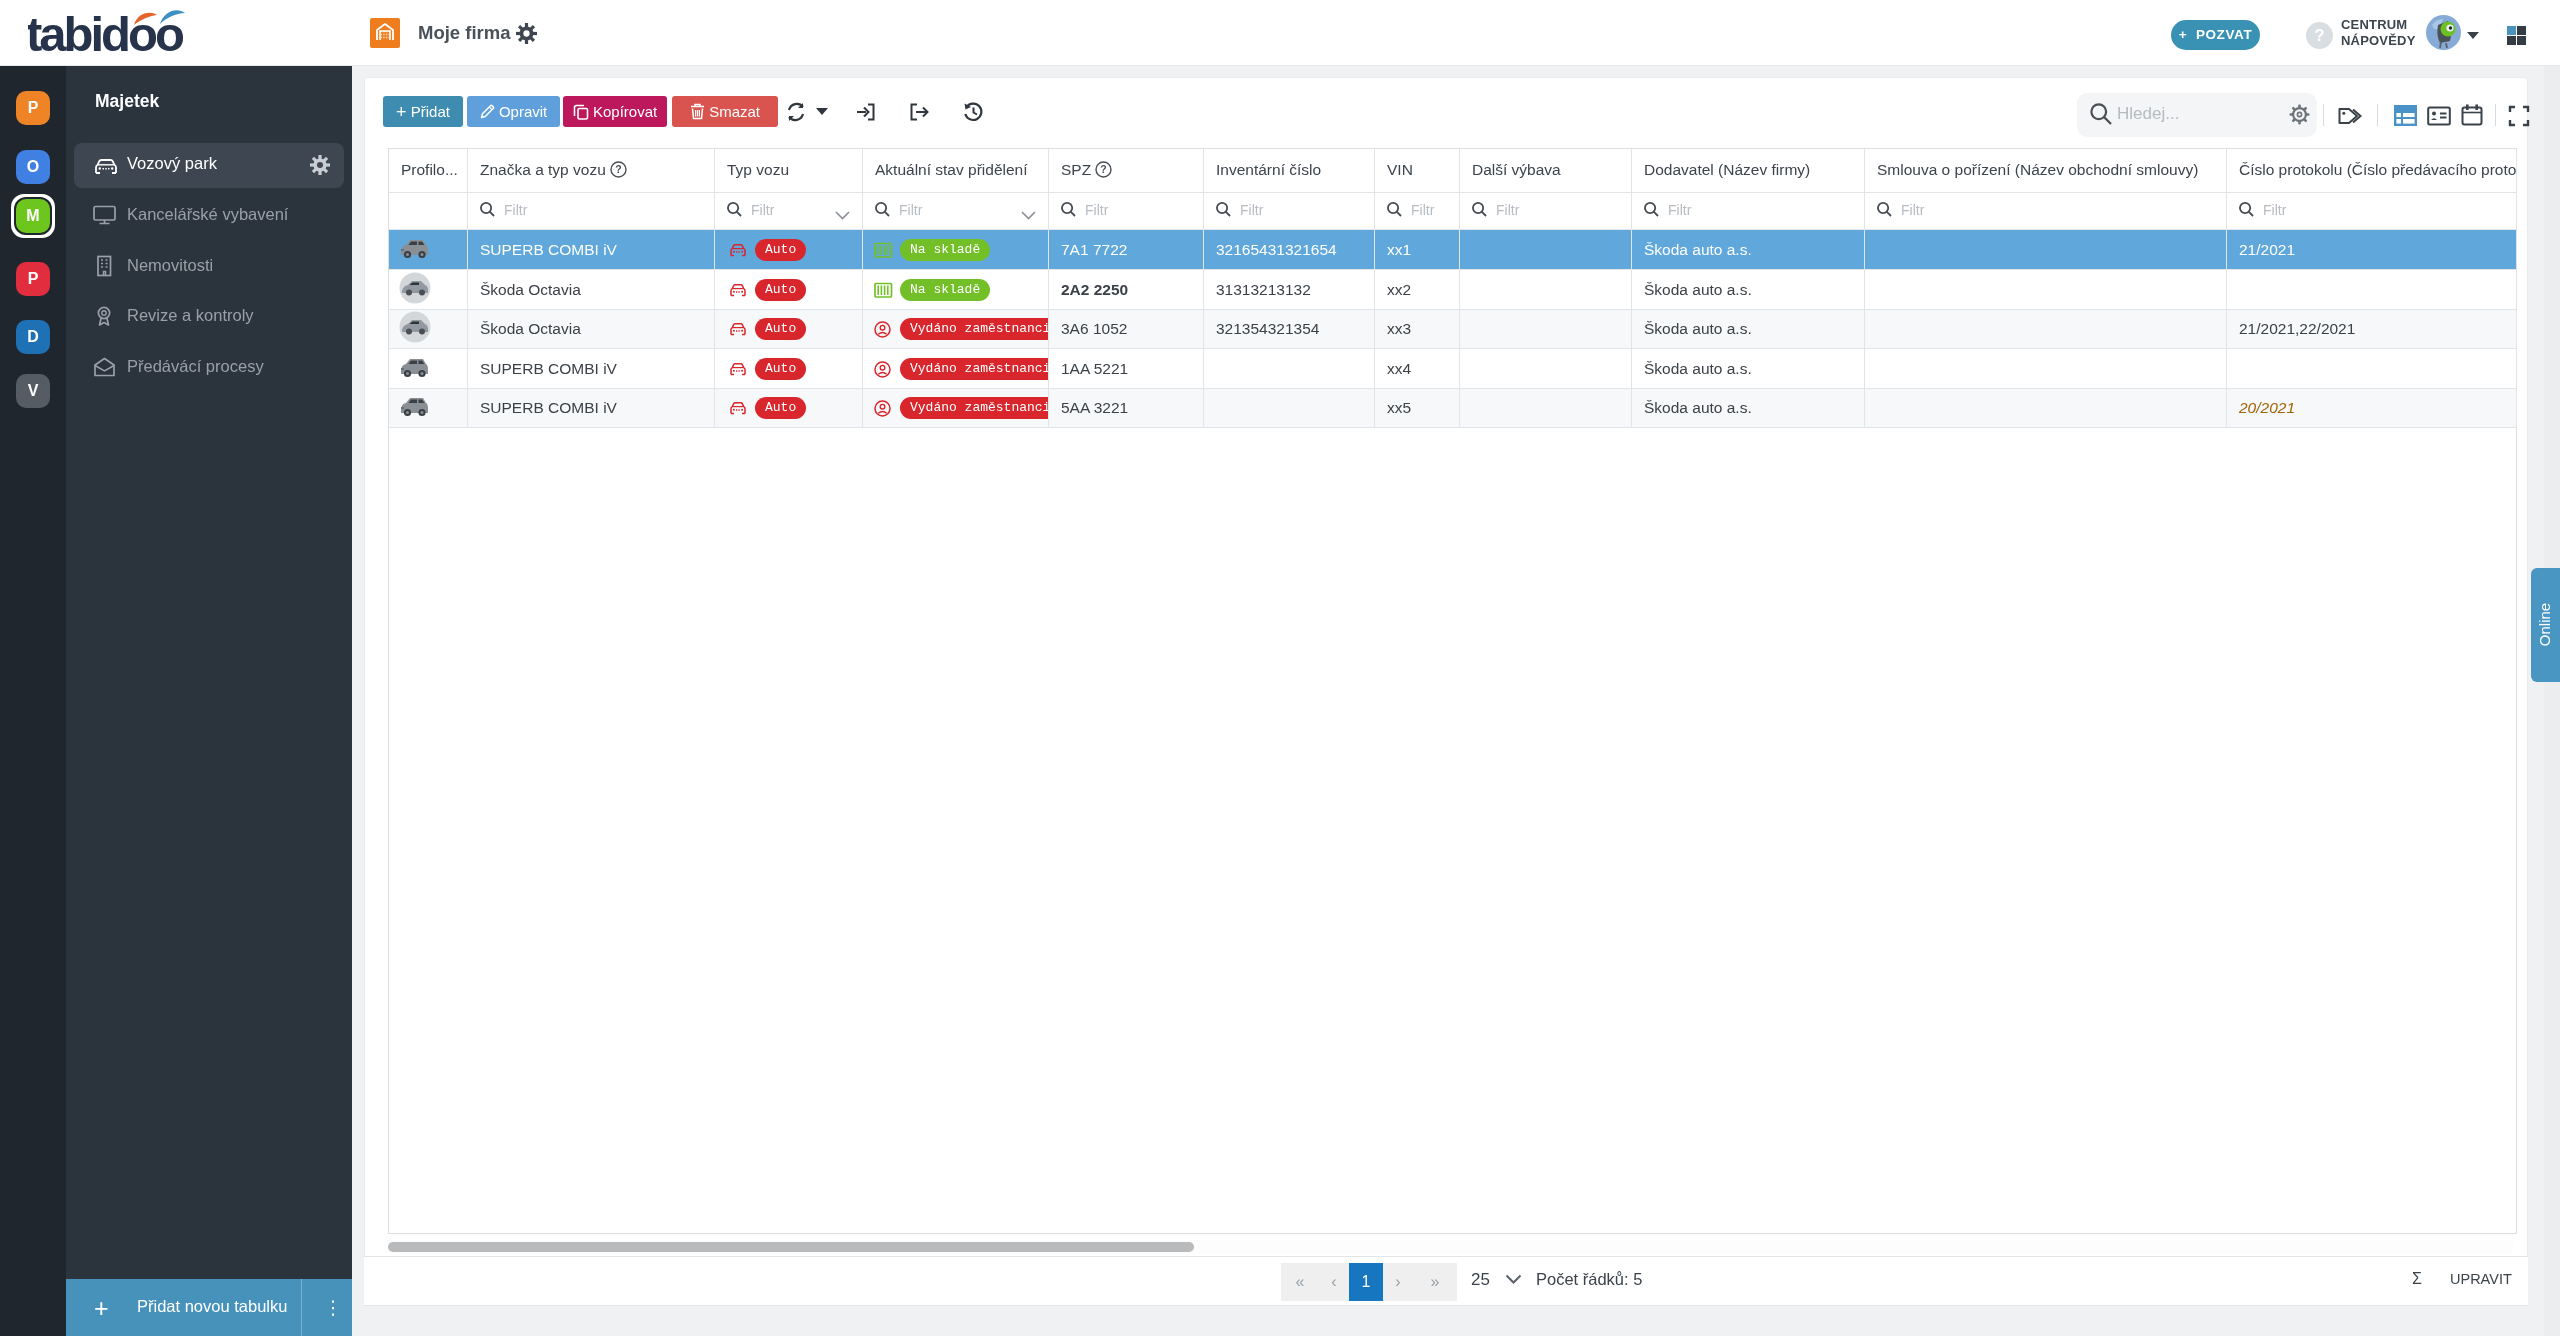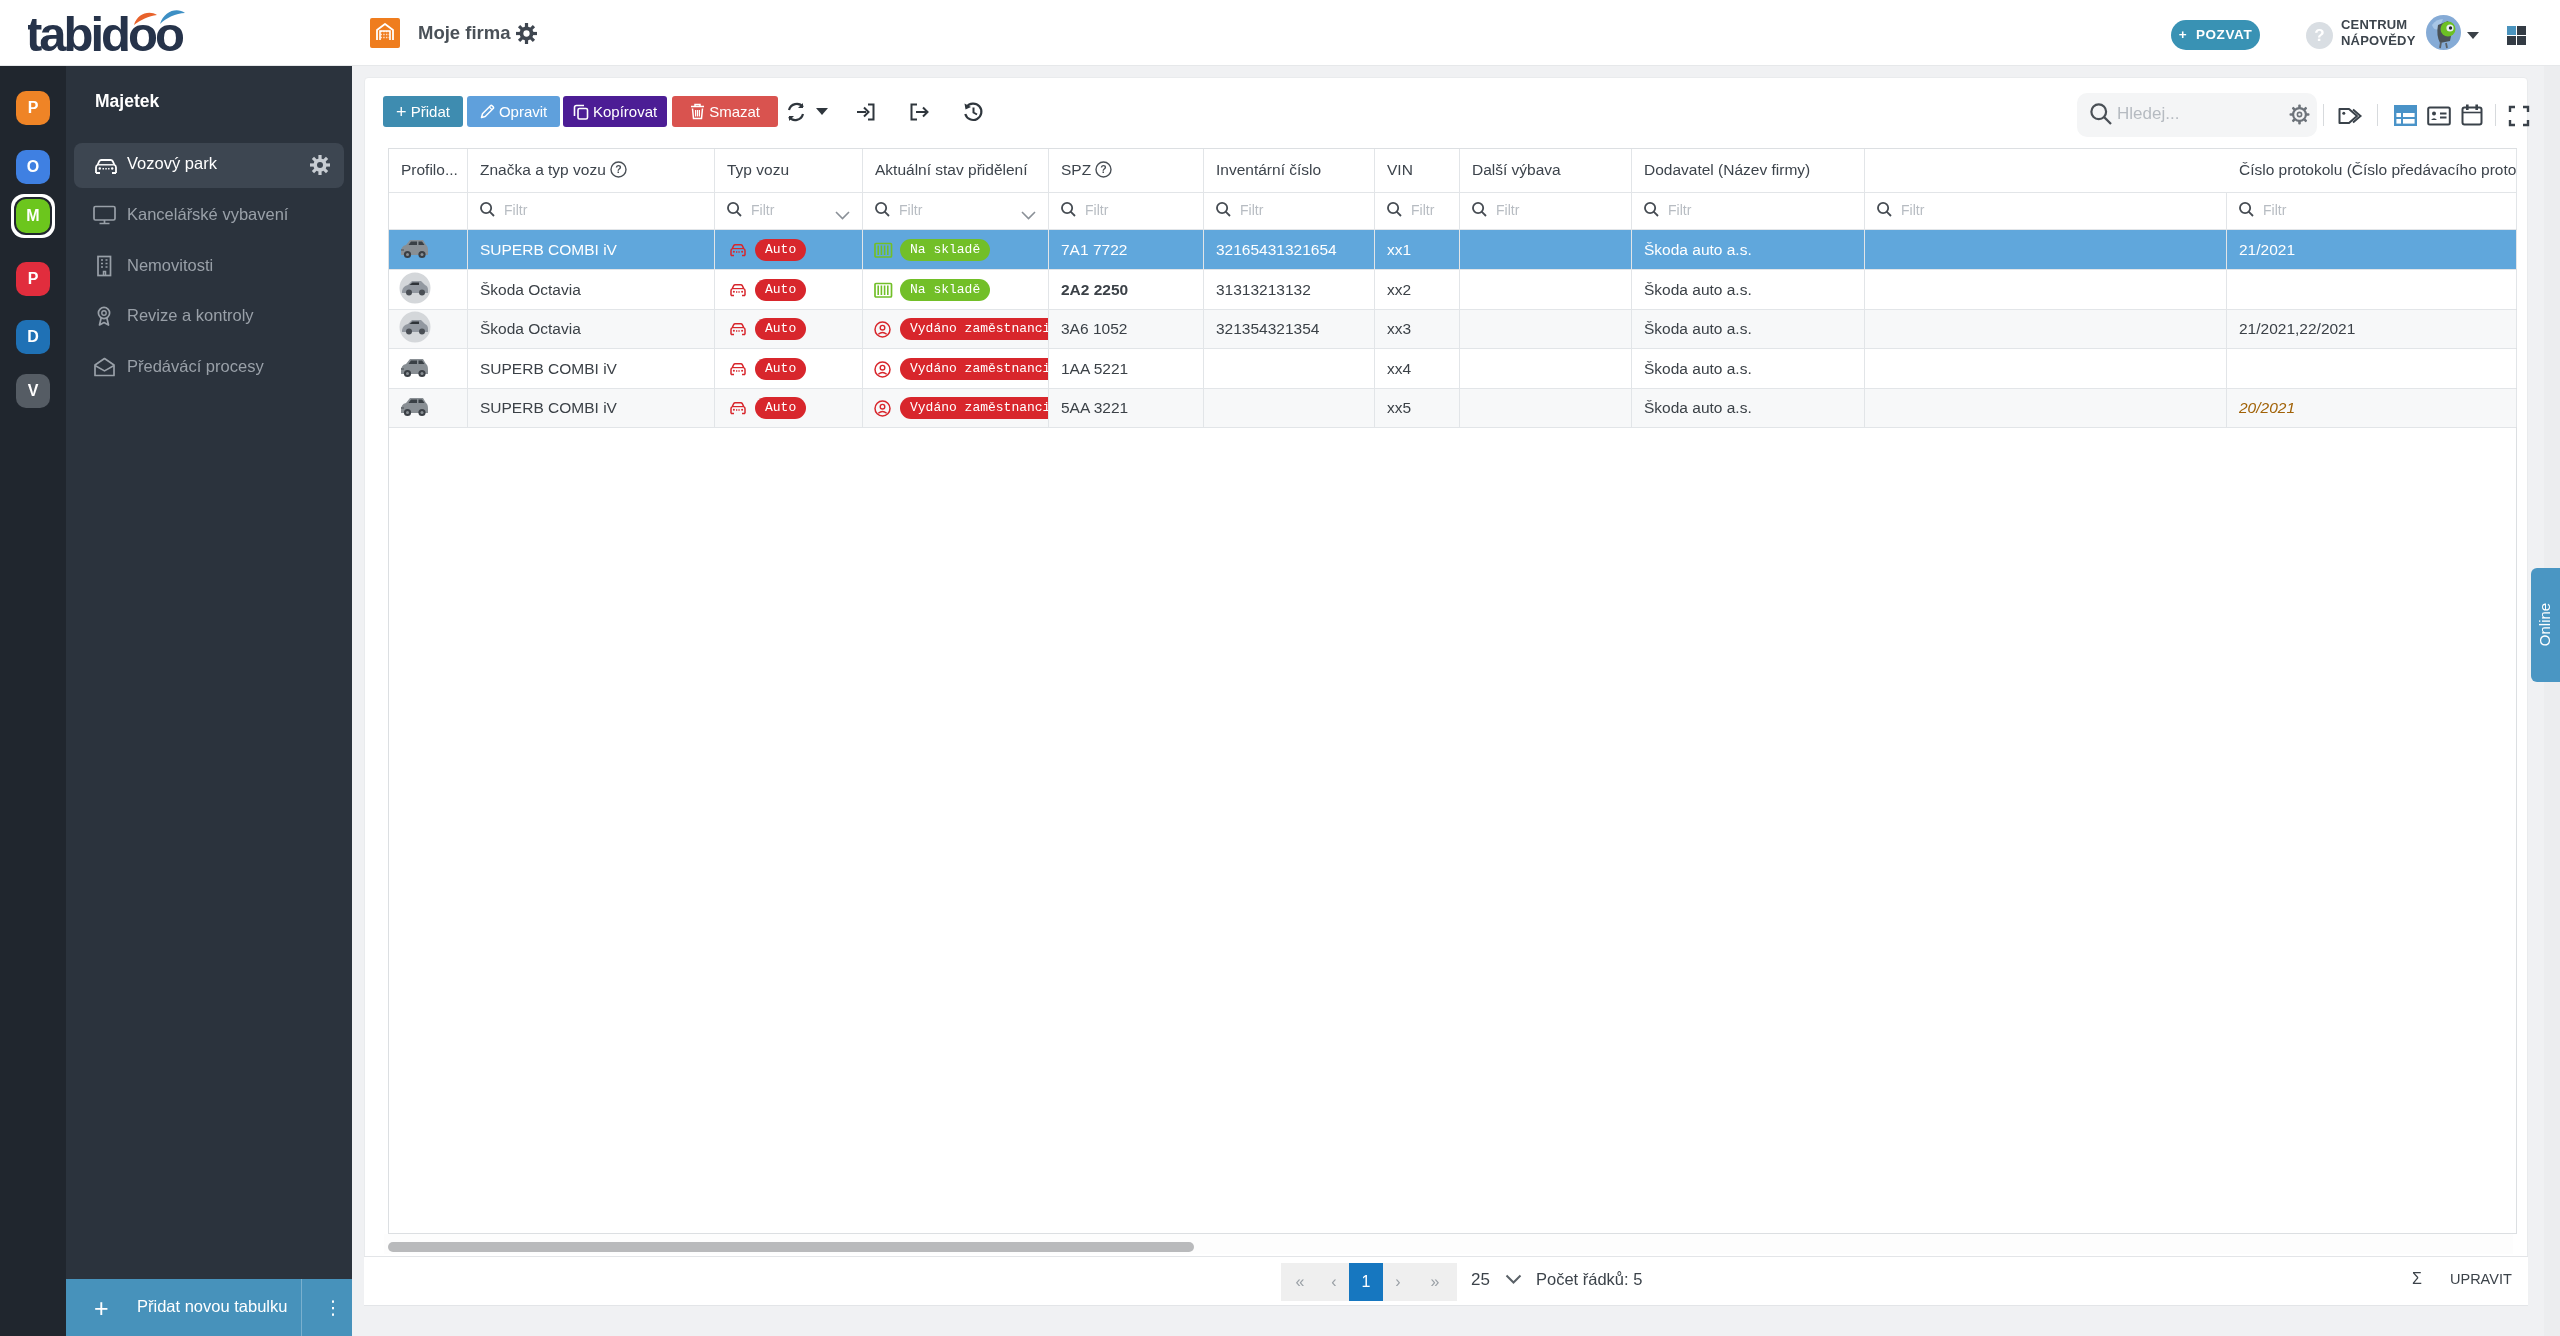--- a/index.html
+++ b/index.html
@@ -206,21 +206,21 @@
   <span class="dots">⋮</span>
 </div>
 
 <div id="panel"></div>
 
 <div class="btn" style="left:383px;width:80px;background:#3e8cb0;"><span class="lbl"><span style="font-size:18px;vertical-align:-1px;">+</span> Přidat</span></div>
 <div class="btn" style="left:467px;width:93px;background:#5fa0dc;"><span class="lbl"><svg width="15" height="15" viewBox="0 0 15 15" style="vertical-align:-2px" xmlns="http://www.w3.org/2000/svg">
         <path d="M1.5 13.5 L2.5 9.8 L10.5 1.8 Q11.3 1 12.1 1.8 L13.2 2.9 Q14 3.7 13.2 4.5 L5.2 12.5 Z" fill="none" stroke="#fff" stroke-width="1.5" stroke-linejoin="round"></path>
         <path d="M9.3 3 L12 5.7" stroke="#fff" stroke-width="1.2"></path>
       </svg> Opravit</span></div>
-<div class="btn" style="left:563px;width:104px;background:#4c1d95;"><span class="lbl"><svg width="16" height="16" viewBox="0 0 16 16" style="vertical-align:-2.5px" xmlns="http://www.w3.org/2000/svg">
+<div class="btn" style="left:563px;width:104px;background:#be185d;"><span class="lbl"><svg width="16" height="16" viewBox="0 0 16 16" style="vertical-align:-2.5px" xmlns="http://www.w3.org/2000/svg">
         <rect x="5" y="4.5" width="9.5" height="10.5" rx="1.5" fill="none" stroke="#fff" stroke-width="1.6"></rect>
         <path d="M11 1.5 H3.5 Q1.5 1.5 1.5 3.5 V12" fill="none" stroke="#fff" stroke-width="1.6"></path>
       </svg> Kopírovat</span></div>
 <div class="btn" style="left:672px;width:106px;background:#d9534f;"><span class="lbl"><svg width="15" height="17" viewBox="0 0 15 17" style="vertical-align:-3px" xmlns="http://www.w3.org/2000/svg">
         <path d="M1 3.5 H14 M5 3.5 V1.5 H10 V3.5" fill="none" stroke="#fff" stroke-width="1.5"></path>
         <path d="M2.5 5.5 L3.5 15.5 H11.5 L12.5 5.5" fill="none" stroke="#fff" stroke-width="1.5"></path>
         <path d="M5.6 7 V13.5 M7.5 7 V13.5 M9.4 7 V13.5" stroke="#fff" stroke-width="1.2"></path>
       </svg> Smazat</span></div>
 <span class="toolico" style="left:785px;"><svg width="22" height="22" viewBox="0 0 22 22" xmlns="http://www.w3.org/2000/svg">
       <path d="M4 9 A8 8 0 0 1 18 6" fill="none" stroke="#2f363d" stroke-width="2.2"></path>
@@ -321,20 +321,23 @@
     </div>
     <div class="hcell" style="left:986px;width:85px;">
       <span class="t">VIN</span>
     </div>
     <div class="hcell" style="left:1071px;width:172px;">
       <span class="t">Další výbava</span>
     </div>
     <div class="hcell" style="left:1243px;width:233px;">
       <span class="t">Dodavatel (Název firmy)</span>
     </div>
+    <div class="hcell" style="left:1476px;width:362px;">
+      <span class="t">Smlouva o pořízení (Název obchodní smlouvy)</span>
+    </div>
     <div class="hcell" style="left:1838px;width:290px;">
       <span class="t">Číslo protokolu (Číslo předávacího protokolu</span>
     </div>
     <div class="fcell" style="left:0px;width:79px;"></div>
     <div class="fcell" style="left:79px;width:247px;">
       <span class="mg"><svg width="16" height="16" viewBox="0 0 16 16" xmlns="http://www.w3.org/2000/svg">
           <circle cx="6.08" cy="6.08" r="5.12" fill="none" stroke="#454b52" stroke-width="1.8"></circle>
           <path d="M9.664 9.664 L14 14" stroke="#454b52" stroke-width="1.8"></path>
         </svg></span>
       <span class="ph">Filtr</span>

